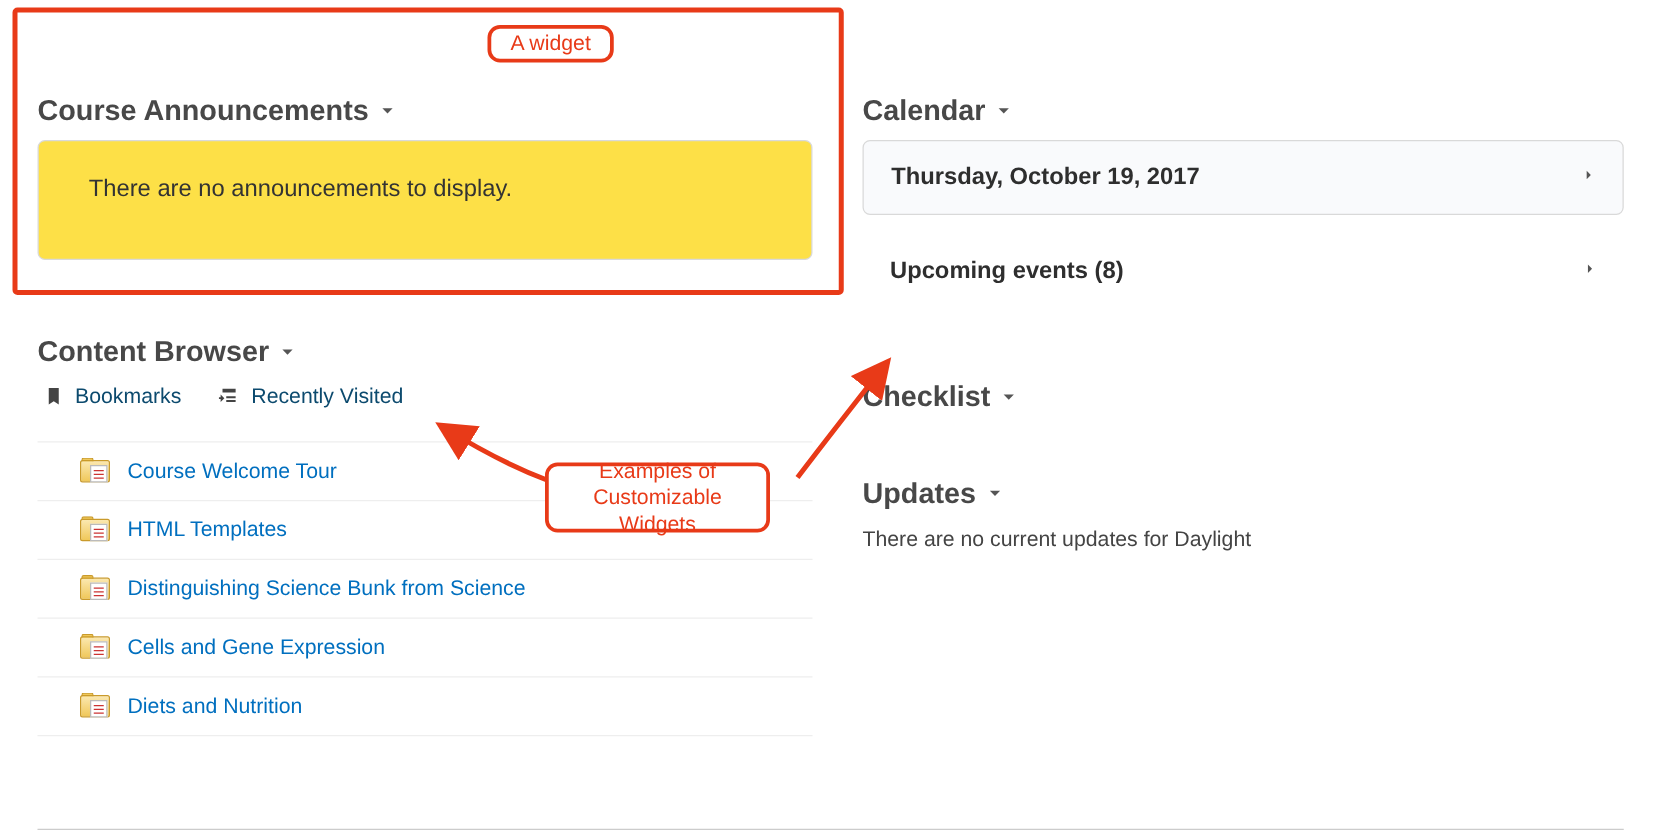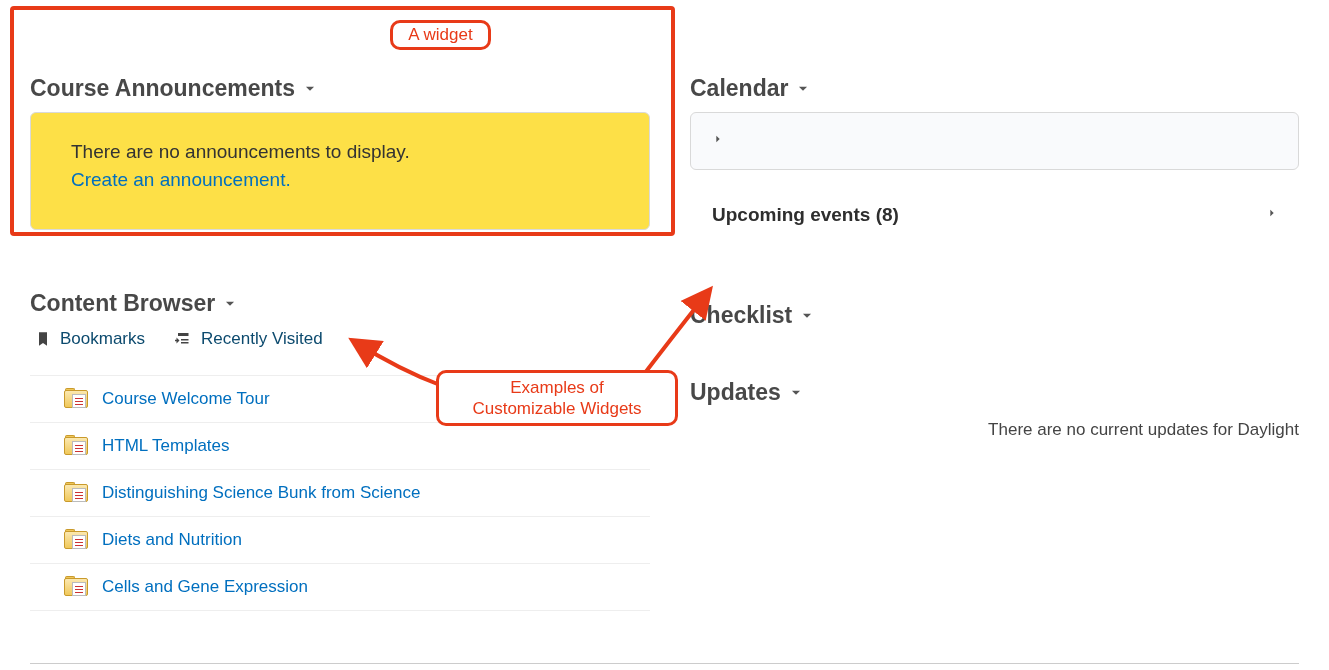--- a/index.html
+++ b/index.html
@@ -12,21 +12,21 @@
     position: relative;
     overflow: hidden;
   }
   .cols {
     display: flex;
     padding: 20px 30px 0 30px;
     gap: 40px;
     margin-top: 35px;
   }
   .col-left { flex: 0 0 620px; }
-  .col-right { flex: 1; text-align: right; }
+  .col-right { flex: 1; }
 
   .widget { margin-bottom: 30px; }
   .widget-header {
     display: flex;
     align-items: center;
     gap: 8px;
     padding-bottom: 10px;
     cursor: pointer;
   }
   .widget-header h2 {
@@ -170,21 +170,20 @@
       <div class="widget-header">
         <h2>Course Announcements</h2>
         <span class="chev">
           <svg viewBox="0 0 24 24">
               <path d="M5 8l7 7 7-7z"></path>
             </svg>
         </span>
       </div>
       <div class="ann-box">
         <div class="ann-empty">There are no announcements to display.</div>
-        <a class="ann-link">Create an announcement.</a>
       </div>
     </div>
 
     <div class="widget" style="margin-top:60px;">
       <div class="widget-header">
         <h2>Content Browser</h2>
         <span class="chev">
           <svg viewBox="0 0 24 24">
               <path d="M5 8l7 7 7-7z"></path>
             </svg>
@@ -233,47 +232,48 @@
               <span class="sheet"></span>
             </span>
           <a>Distinguishing Science Bunk from Science</a>
         </div>
         <div class="cb-item">
           <span class="folder-icon">
               <span class="tab"></span>
               <span class="back"></span>
               <span class="sheet"></span>
             </span>
+          <a>Cells and Gene Expression</a>
+        </div>
+        <div class="cb-item">
+          <span class="folder-icon">
+              <span class="tab"></span>
+              <span class="back"></span>
+              <span class="sheet"></span>
+            </span>
           <a>Diets and Nutrition</a>
-        </div>
-        <div class="cb-item">
-          <span class="folder-icon">
-              <span class="tab"></span>
-              <span class="back"></span>
-              <span class="sheet"></span>
-            </span>
-          <a>Cells and Gene Expression</a>
         </div>
       </div>
     </div>
   </div>
 
   <div class="col-right">
 
     <div class="widget" style="padding-top:20px;">
       <div class="widget-header">
         <h2>Calendar</h2>
         <span class="chev">
           <svg viewBox="0 0 24 24">
               <path d="M5 8l7 7 7-7z"></path>
             </svg>
         </span>
       </div>
       <div class="cal-card">
         <div class="cal-row">
+          <span class="label">Thursday, October 19, 2017</span>
           <span class="arrow">
             <svg viewBox="0 0 24 24">
                 <path d="M8 4l8 8-8 8z"></path>
               </svg>
           </span>
         </div>
       </div>
       <div class="cal-plain-wrap">
         <div class="cal-row plain">
           <span class="label">Upcoming events (8)</span>
@@ -311,21 +311,21 @@
 
   </div>
 </div>
 
 <div class="hr-bottom"></div>
 
 <div class="highlight-box" style="left:10px; top:6px; width:665px; height:230px;"></div>
 
 <div class="callout" style="left:390px; top:20px; width:101px; height:30px;">A widget</div>
 
-<div class="callout" style="left:436px; top:370px; width:242px; height:56px; white-space:pre-line;">Examples of
+<div class="callout" style="left:436px; top:370px; width:180px; height:56px; white-space:pre-line;">Examples of
 Customizable Widgets</div>
 
 <svg class="arrow-svg" style="left:340px; top:330px;" width="110" height="70" viewBox="0 0 110 70">
   <defs>
     <marker id="ah1" markerWidth="8" markerHeight="8" refX="6" refY="4" orient="auto">
       <path d="M0,0 L8,4 L0,8 z" fill="#e83a18"></path>
     </marker>
   </defs>
   <path d="M100,55 Q60,40 15,12" stroke="#e83a18" stroke-width="4" fill="none" marker-end="url(#ah1)"></path>
 </svg>

